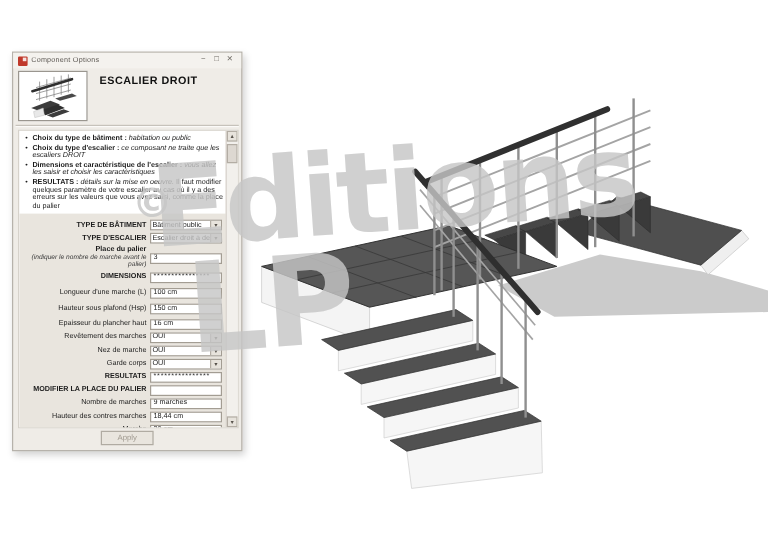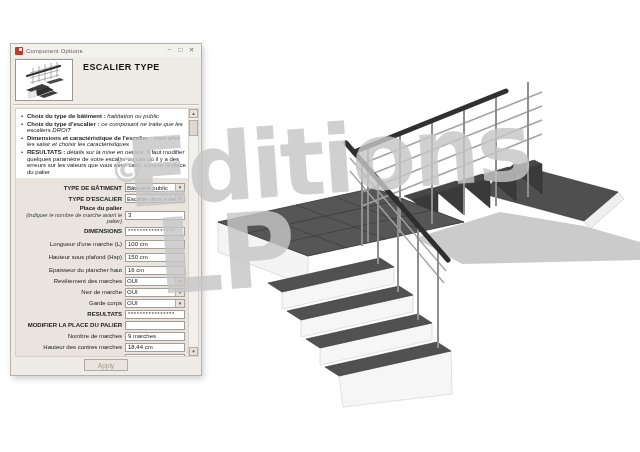--- a/index.html
+++ b/index.html
@@ -185,21 +185,21 @@
         <line x1="14" y1="18" x2="43" y2="10"></line>
         <line x1="14" y1="23" x2="43" y2="15"></line>
       </g>
       <line x1="11" y1="16" x2="44" y2="6" stroke="#2f2f2f" stroke-width="2.2" stroke-linecap="round"></line>
       <polygon points="10,30 26,24 34,27 18,33" fill="#3c3c3c"></polygon>
       <polygon points="16,33 32,27 38,30 22,36" fill="#2f2f2f"></polygon>
       <polygon points="23,36 37,31 42,33 28,38" fill="#3c3c3c"></polygon>
       <polygon points="30,22 44,18 48,20 34,24" fill="#4a4a4a"></polygon>
       <polygon points="12,33 20,30 21,36 13,38" fill="#e8e8e8" stroke="#bbb" stroke-width="0.4"></polygon>
     </svg>
-    <div id="dlg-title">ESCALIER TYPE</div>
+    <div id="dlg-title">ESCALIER DROIT</div>
   </div>
   <div id="hdr-sep"></div>
 
   <div id="content">
     <div id="content-inner">
       <ul id="bullets">
         <li>
           <span class="b">Choix du type de bâtiment :</span>
           <span class="i">habitation ou public</span>
         </li>

